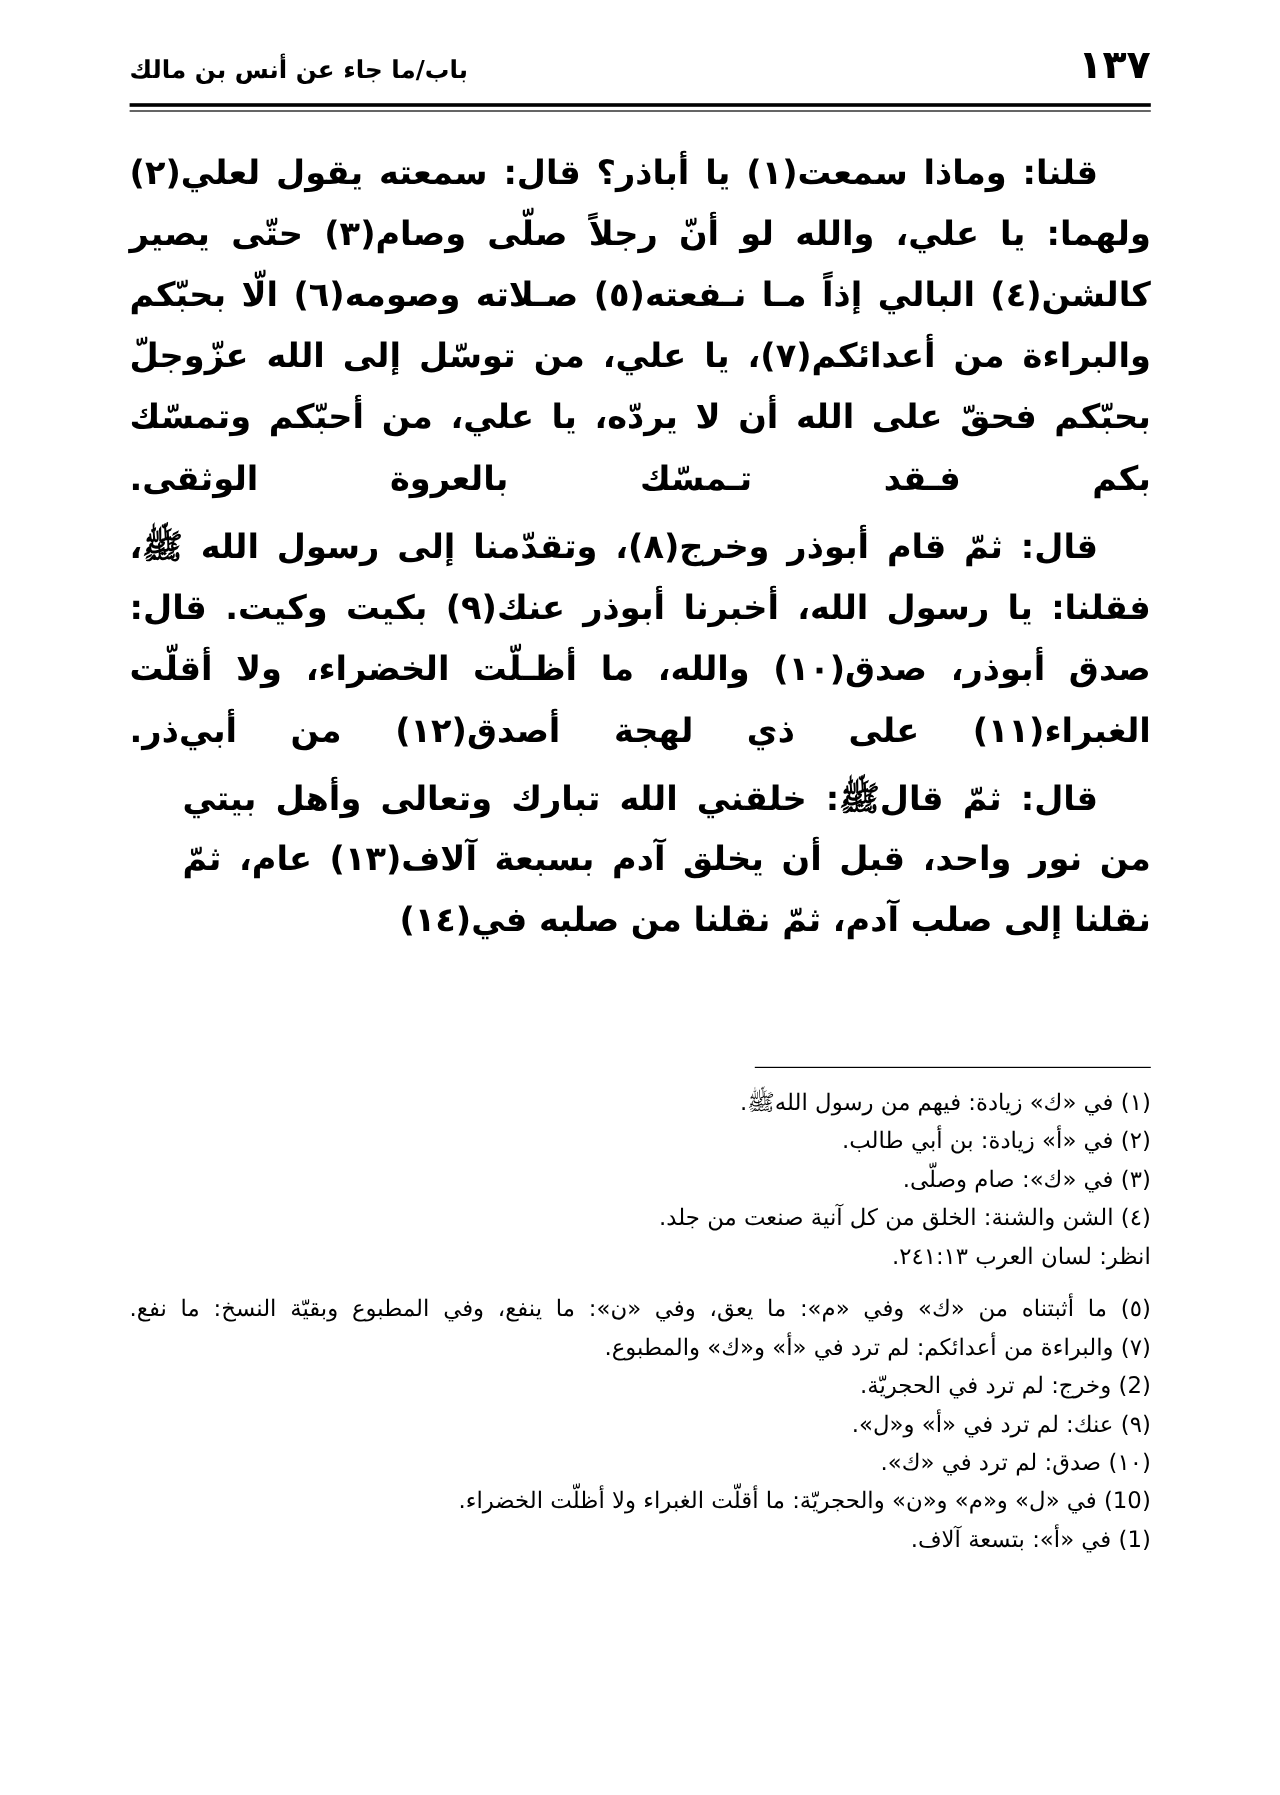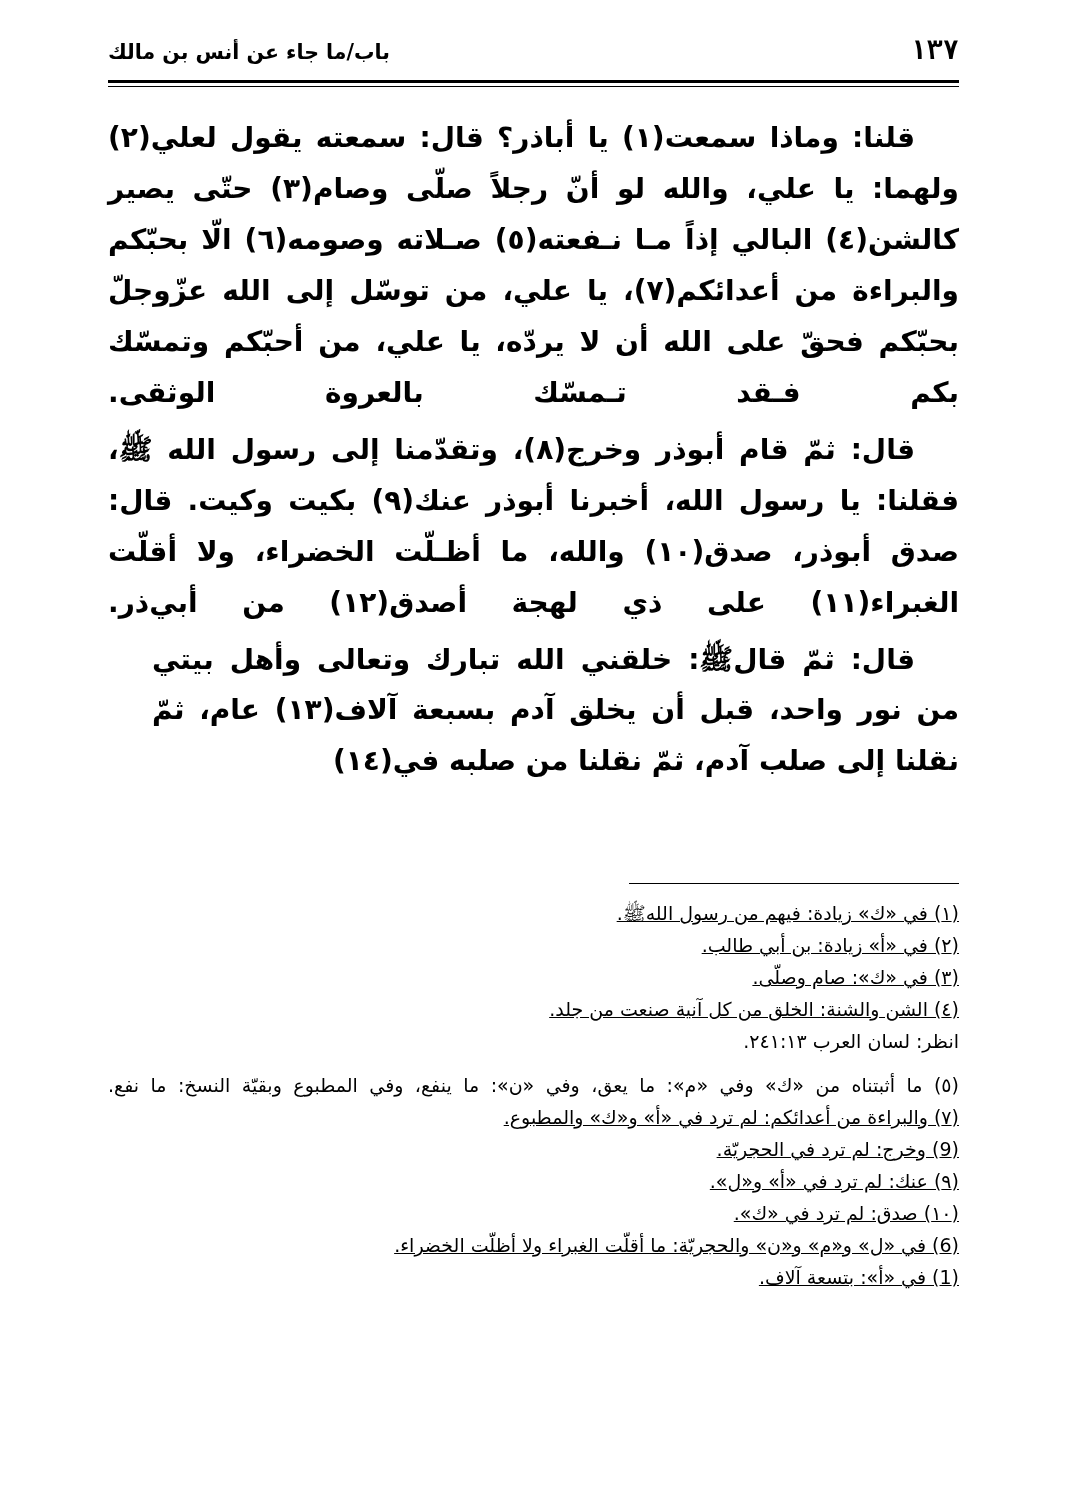--- a/index.html
+++ b/index.html
@@ -30,24 +30,23 @@
     align-items: baseline;
     direction: rtl;
   }
   .header-title {
     font-size: 20.5px;
     font-weight: bold;
     letter-spacing: 0px;
     white-space: nowrap;
   }
   .header-page-num {
-    font-size: 27px;
+    font-size: 33px;
     font-weight: bold;
     letter-spacing: 1px;
-    font-family: Liberation Mono, monospace;
   }
   .rule-double {
     margin-top: 13px;
     border-top: 3px solid #000;
     border-bottom: 1.5px solid #000;
     height: 3px;
     box-sizing: content-box;
   }
   
   .body-text {
@@ -84,21 +83,20 @@
     line-height: 1.63;
     text-align: justify;
     text-align-last: right;
     font-weight: normal;
   }
   .footnotes .fn {
     margin: 0 0 1px 0;
   }
   .footnotes .fn.center-ish {
     text-align: left;
-    text-decoration: underline;
   }
   .footnotes .fn.wide {
     text-align: justify;
     text-align-last: justify;
     margin-top: 13px;
   }
 </style>
 </head>
 <body>
 
@@ -119,20 +117,20 @@
   <div class="fn-sep"></div>
 
   <div class="footnotes">
     <p class="fn center-ish">(١) في «ك» زيادة: فيهم من رسول اللهﷺ.</p>
     <p class="fn center-ish">(٢) في «أ» زيادة: بن أبي طالب.</p>
     <p class="fn center-ish">(٣) في «ك»: صام وصلّى.</p>
     <p class="fn center-ish">(٤) الشن والشنة: الخلق من كل آنية صنعت من جلد.</p>
     <p class="fn">انظر: لسان العرب ٢٤١:١٣.</p>
     <p class="fn wide">(٥) ما أثبتناه من «ك» وفي «م»: ما يعق، وفي «ن»: ما ينفع، وفي المطبوع وبقيّة النسخ: ما نفع.</p>
     <p class="fn center-ish">(٧) والبراءة من أعدائكم: لم ترد في «أ» و«ك» والمطبوع.</p>
-    <p class="fn center-ish">(9) وخرج: لم ترد في الحجريّة.</p>
+    <p class="fn center-ish">(2) وخرج: لم ترد في الحجريّة.</p>
     <p class="fn center-ish">(٩) عنك: لم ترد في «أ» و«ل».</p>
     <p class="fn center-ish">(١٠) صدق: لم ترد في «ك».</p>
-    <p class="fn center-ish">(6) في «ل» و«م» و«ن» والحجريّة: ما أقلّت الغبراء ولا أظلّت الخضراء.</p>
+    <p class="fn center-ish">(10) في «ل» و«م» و«ن» والحجريّة: ما أقلّت الغبراء ولا أظلّت الخضراء.</p>
     <p class="fn center-ish">(1) في «أ»: بتسعة آلاف.</p>
   </div>
 
 </div>
 
 </body></html>

